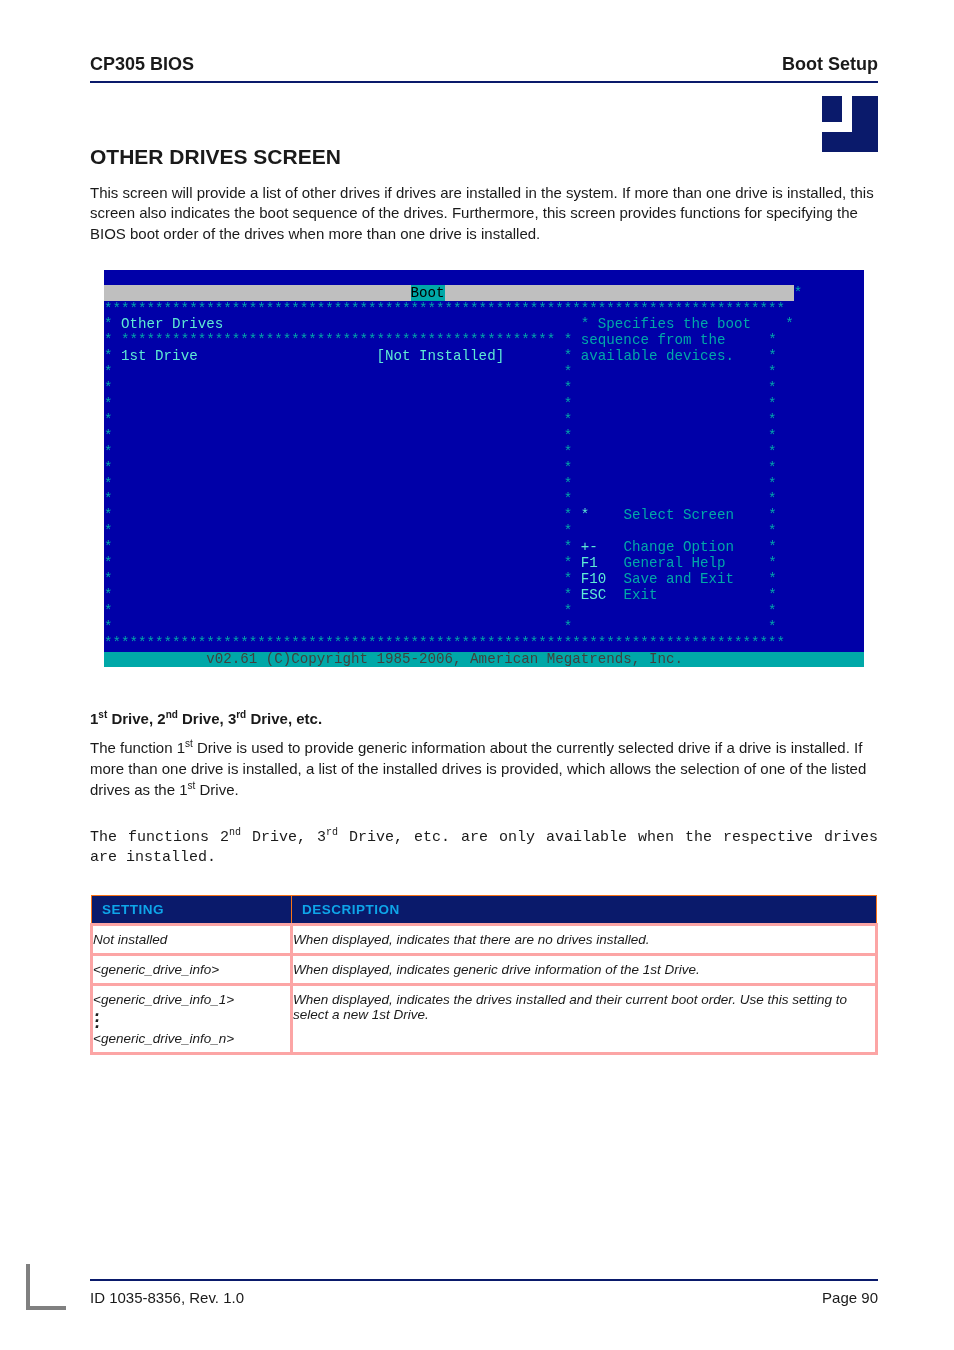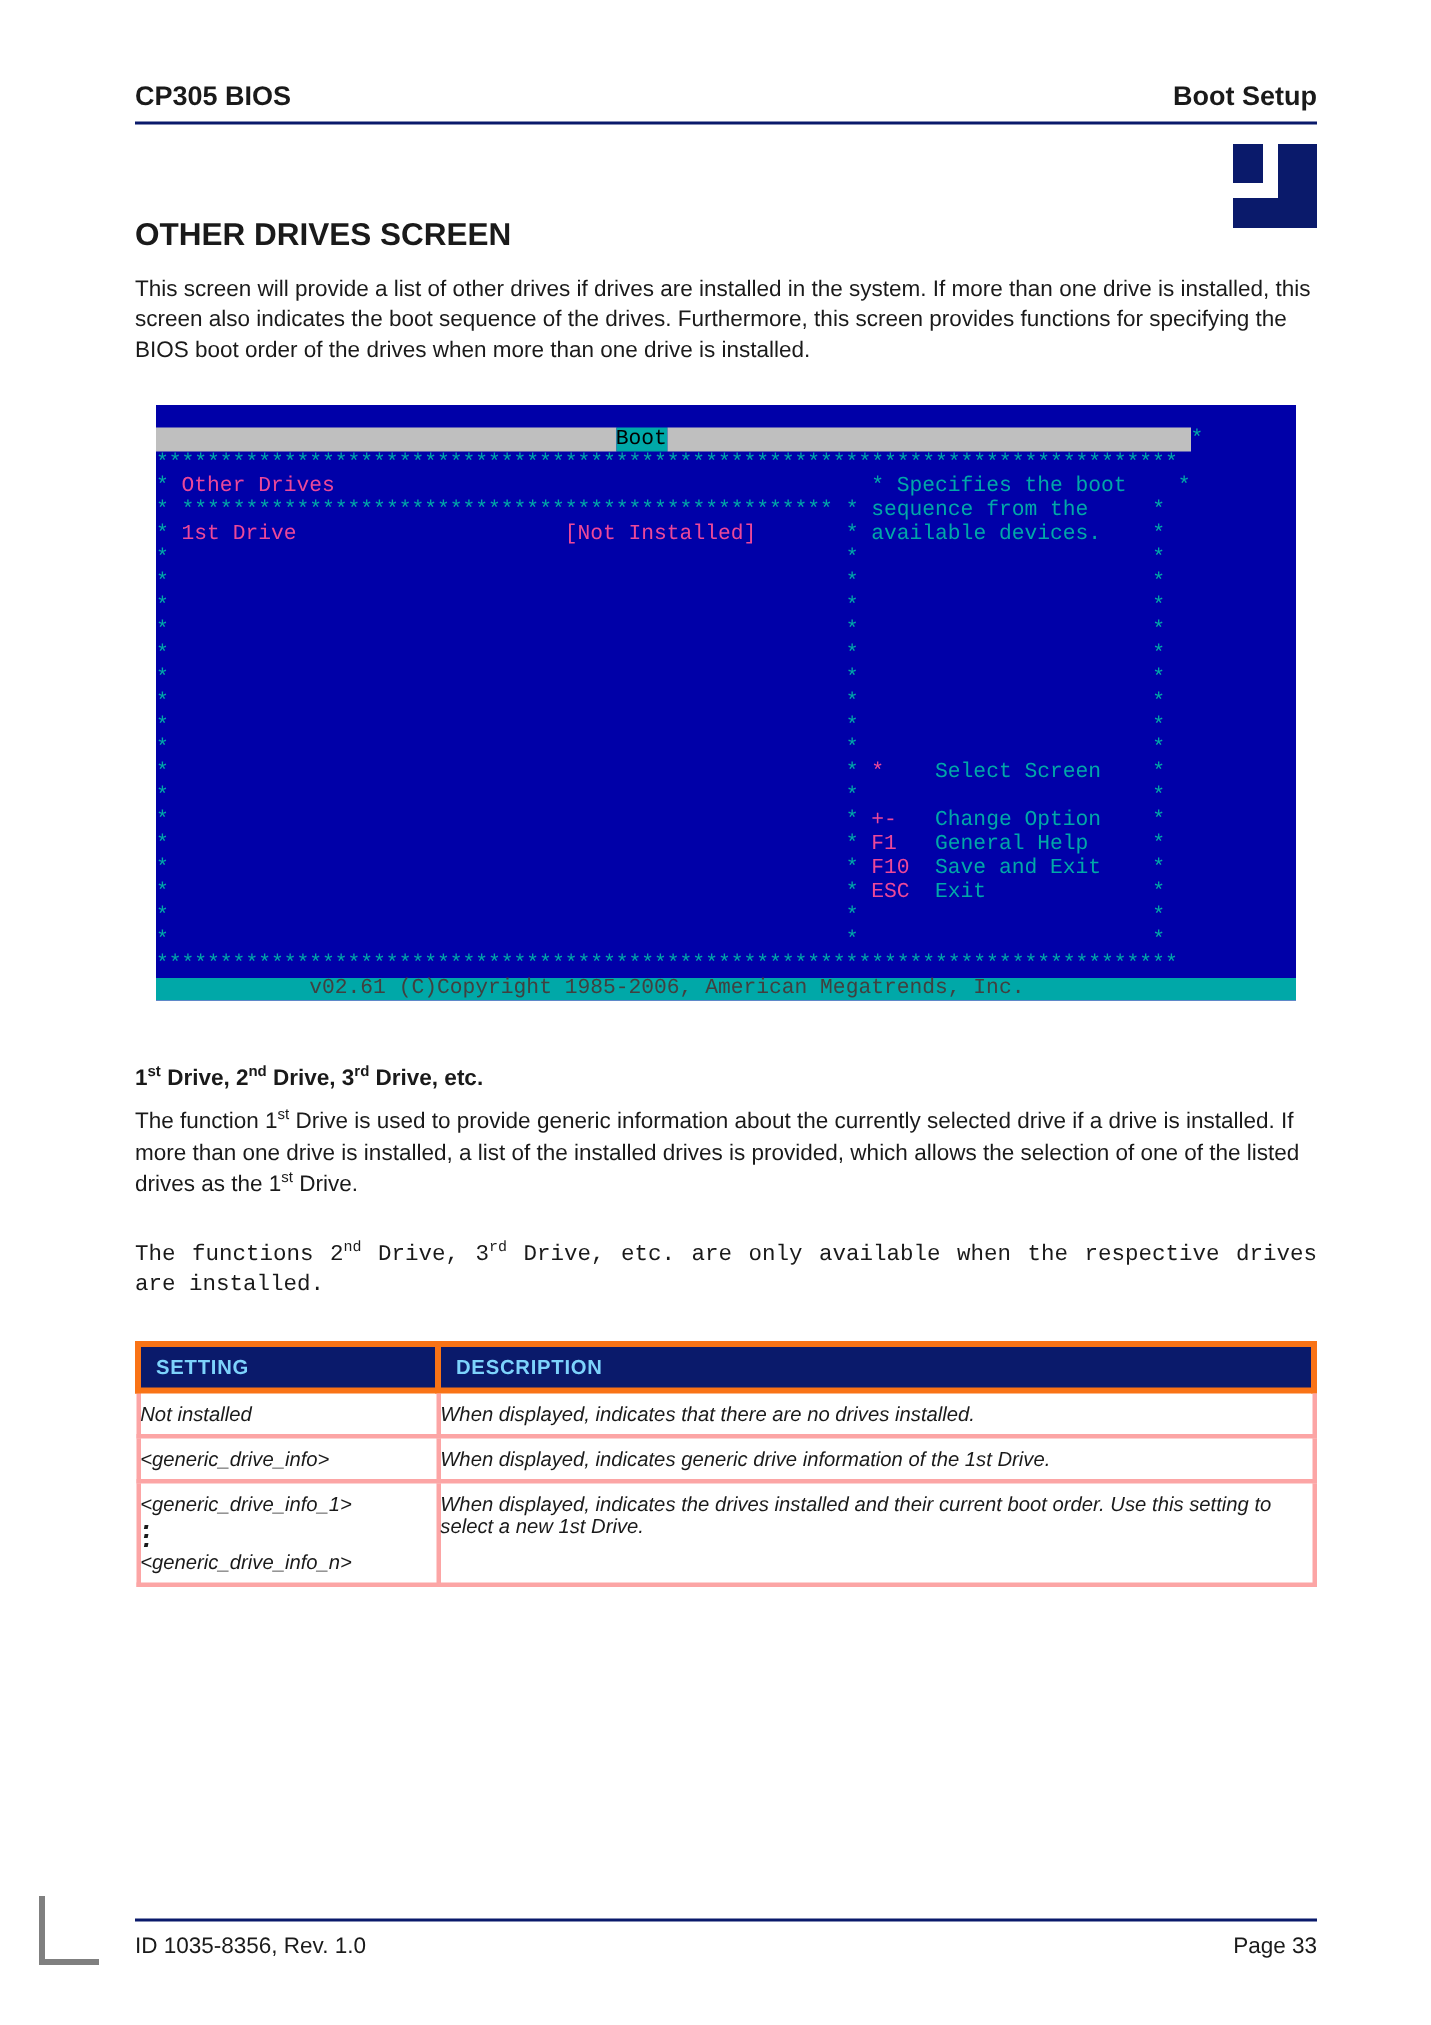--- a/index.html
+++ b/index.html
@@ -70,21 +70,21 @@
     color: #bfbfbf;
     white-space: pre;
     overflow: hidden;
   }
   .bios .titlebar {
     color: #000000;
   }
   .bios .titlebar .lead { background:#bfbfbf; }
   .bios .titlebar .word { background:#00a8a8; }
   .bios .cyan  { color: #00a8a8; }
-  .bios .white { color: #ec4899; }
+  .bios .white { color: #5eead4; }
   .bios .footer {
     color: #404040;
     background: #00a8a8;
     display: block;
   }
   
   .h3 {
     font-size: 15px;
     font-weight: bold;
     margin-bottom: 10px;
@@ -93,25 +93,25 @@
   .para sup { font-size: 10px; }
   
   table.settings {
     width: 100%;
     border-collapse: collapse;
     font-size: 13.5px;
     margin-top: 8px;
   }
   table.settings th {
     background: #0a1a6b;
-    color: #7dd3fc;
+    color: #0ea5e9;
     text-align: left;
     font-weight: bold;
     padding: 6px 10px;
-    border: 4px solid #f97316;
+    border: 1px solid #f97316;
     letter-spacing: 0.5px;
   }
   table.settings th:first-child { width: 200px; }
   table.settings td {
     border: 3px solid #fca5a5;
     padding: 6px 0;
     vertical-align: top;
     font-style: italic;
   }
   .vdots {
@@ -225,16 +225,16 @@
     </tr>
   </tbody>
     </table>
 
 </div>
 
 <div class="pgfoot">
   <div class="pgfoot-rule"></div>
   <div class="pgfoot-row">
     <span>ID 1035-8356, Rev. 1.0</span>
-    <span>Page 33</span>
+    <span>Page 90</span>
   </div>
 </div>
 <div class="corner-bl"></div>
 
 </body></html>

